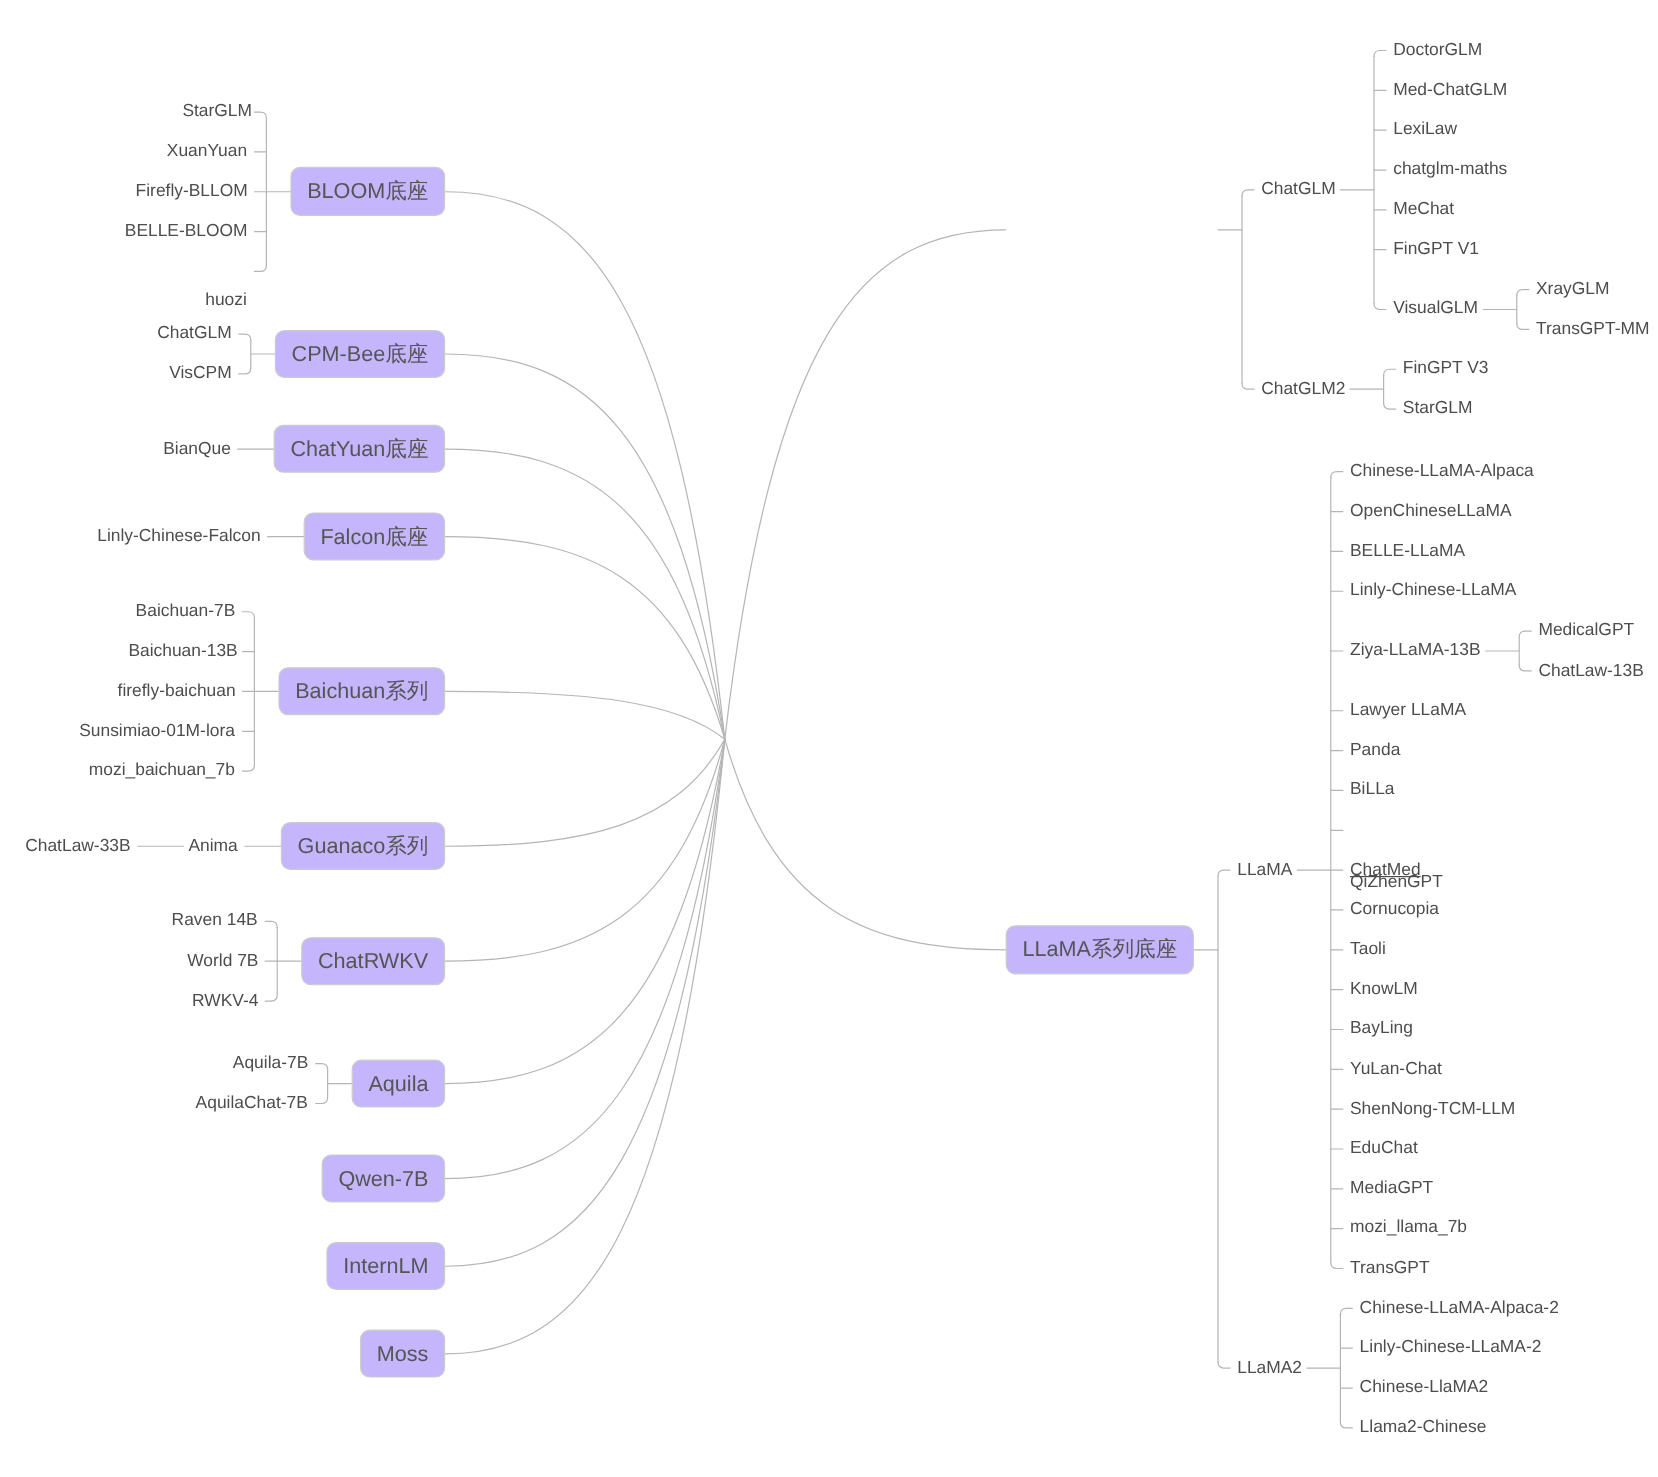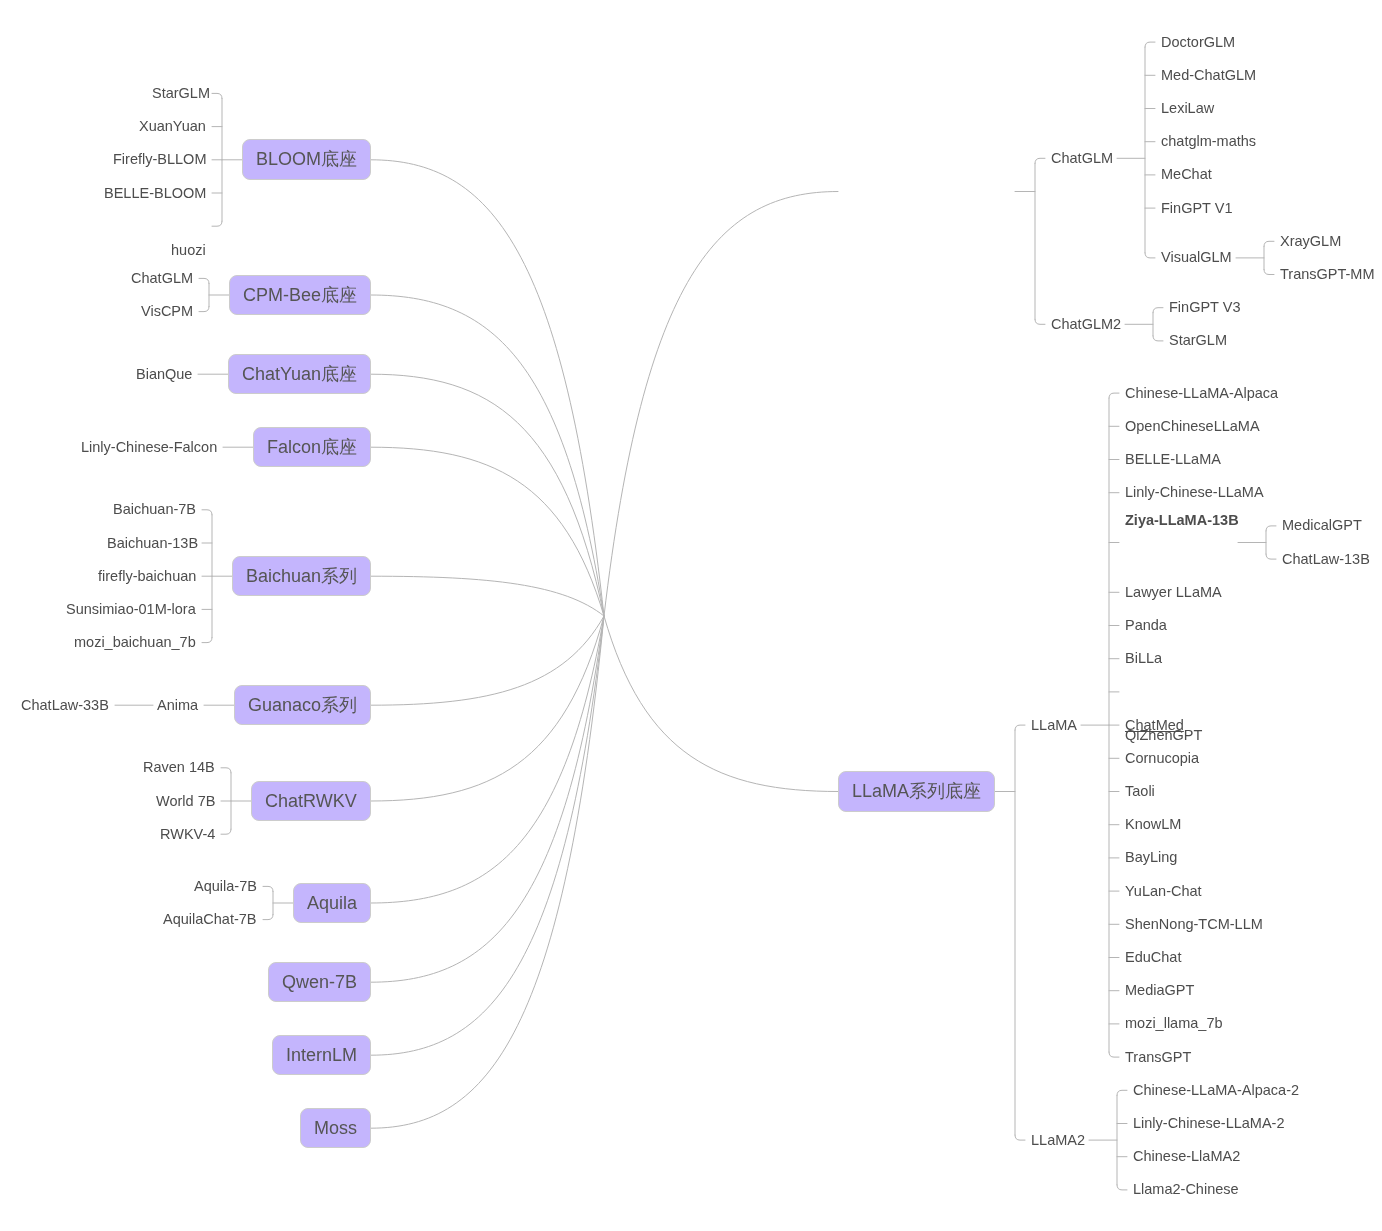--- a/index.html
+++ b/index.html
@@ -186,21 +186,21 @@
     <div class="node leaf" style="left: 1280px; top: 266px;">TransGPT-MM</div>
     <div class="node leaf" style="left: 1051px; top: 315.8px;">ChatGLM2</div>
     <div class="node leaf" style="left: 1169px; top: 299.2px;">FinGPT V3</div>
     <div class="node leaf" style="left: 1169px; top: 332.4px;">StarGLM</div>
     <div class="node box" style="left: 838px; top: 771px;">LLaMA系列底座</div>
     <div class="node leaf" style="left: 1031px; top: 716.6px;">LLaMA</div>
     <div class="node leaf" style="left: 1125px; top: 384.6px;">Chinese-LLaMA-Alpaca</div>
     <div class="node leaf" style="left: 1125px; top: 417.8px;">OpenChineseLLaMA</div>
     <div class="node leaf" style="left: 1125px; top: 451px;">BELLE-LLaMA</div>
     <div class="node leaf" style="left: 1125px; top: 484.2px;">Linly-Chinese-LLaMA</div>
-    <div class="node leaf" style="left: 1125px; top: 512px; font-weight: bold;">Ziya-LLaMA-13B</div>
+    <div class="node leaf" style="left: 1125px; top: 534px;">Ziya-LLaMA-13B</div>
     <div class="node leaf" style="left: 1282px; top: 517.4px;">MedicalGPT</div>
     <div class="node leaf" style="left: 1282px; top: 550.6px;">ChatLaw-13B</div>
     <div class="node leaf" style="left: 1125px; top: 583.8px;">Lawyer LLaMA</div>
     <div class="node leaf" style="left: 1125px; top: 617px;">Panda</div>
     <div class="node leaf" style="left: 1125px; top: 650.2px;">BiLLa</div>
     <div class="node leaf" style="left: 1125px; top: 699px; margin-top: 28px;">QiZhenGPT</div>
     <div class="node leaf" style="left: 1125px; top: 716.6px; text-decoration: underline;">ChatMed</div>
     <div class="node leaf" style="left: 1125px; top: 749.8px;">Cornucopia</div>
     <div class="node leaf" style="left: 1125px; top: 783px;">Taoli</div>
     <div class="node leaf" style="left: 1125px; top: 816.2px;">KnowLM</div>

